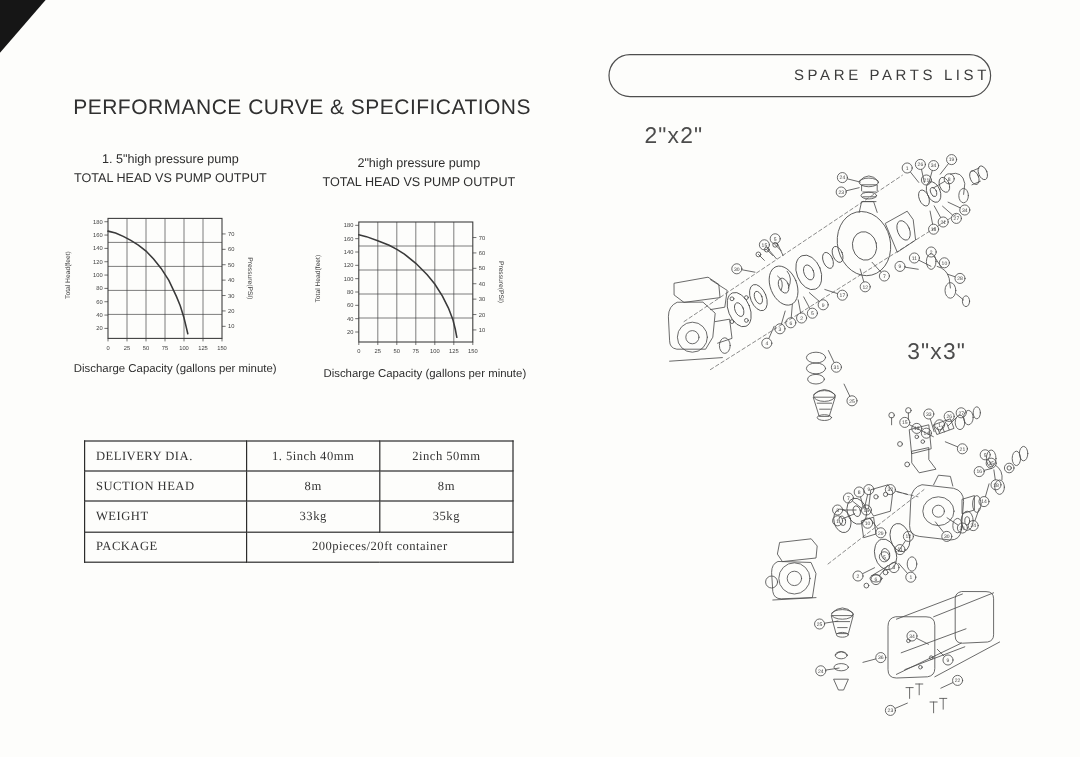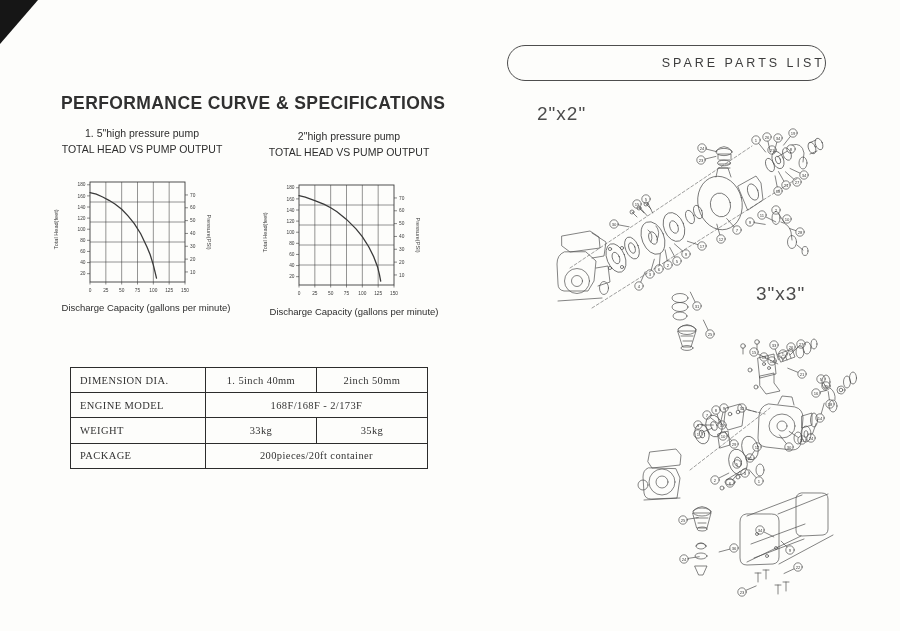--- a/index.html
+++ b/index.html
@@ -1,20 +1,20 @@
 <!DOCTYPE html>
 <html><head>
 <meta charset="utf-8">
 <style>
   html,body{margin:0;padding:0;background:#ffffff;}
   .sheet{position:relative;width:900px;height:631px;background:#fdfdfb;overflow:hidden;
          font-family:"Liberation Sans",sans-serif;color:#3a3a3a;}
   .corner-wedge{position:absolute;left:0;top:0;width:0;height:0;
          border-top:44px solid #161616;border-right:38px solid transparent;}
-  .page-title{position:absolute;left:61px;top:93px;font-size:17.5px;font-weight:bold;
+  .page-title{position:absolute;left:61px;top:79px;font-size:17.5px;font-weight:normal;
          letter-spacing:0.4px;color:#303030;margin:0;}
   .chart-sub{position:absolute;width:196px;text-align:center;font-size:10.5px;color:#2d2d2d;line-height:16px;}
   .sub0{left:44px;top:125px;}
   .sub1{left:251px;top:128px;}
   .chart-svg{position:absolute;}
   #chart0{left:42px;top:170px;}
   #chart1{left:251px;top:173px;}
   .chart-cap{position:absolute;width:196px;text-align:center;font-size:9.5px;color:#2d2d2d;}
   .cap0{left:48px;top:302px;}
   .cap1{left:256px;top:306px;}
@@ -177,27 +177,28 @@
         <text x="165" y="62" font-size="5.6" fill="#3c3c3c" text-anchor="middle" transform="rotate(90 165 62)" font-family="Liberation Sans, sans-serif">Pressure(PSI)</text>
         <path d="M48.0,22.6 L54.3,24.2 L63.8,27.6 L73.3,31.4 L79.7,34.8 L86.0,38.7 L95.5,46.4 L105.0,55.9 L111.3,63.7 L117.7,73.7 L122.7,83.7 L126.5,93.7 L128.4,101.4 L129.7,108.1 " fill="none" stroke="#3a3a3a" stroke-width="1.3" stroke-linecap="round"></path>
       </svg>
 
     <div class="chart-cap cap0">Discharge Capacity (gallons per minute)</div>
     <div class="chart-cap cap1">Discharge Capacity (gallons per minute)</div>
 
     <table class="spec">
       <tbody id="spec-body">
           <tr>
-            <td class="lbl">DIMENSION DIA.</td>
+            <td class="lbl">DELIVERY DIA.</td>
             <td class="val">1. 5inch  40mm</td>
             <td class="val">2inch  50mm</td>
           </tr>
           <tr>
-            <td class="lbl">ENGINE MODEL</td>
-            <td class="val" colspan="2">168F/168F - 2/173F</td>
+            <td class="lbl">SUCTION HEAD</td>
+            <td class="val">8m</td>
+            <td class="val">8m</td>
           </tr>
           <tr>
             <td class="lbl">WEIGHT</td>
             <td class="val">33kg</td>
             <td class="val">35kg</td>
           </tr>
           <tr>
             <td class="lbl">PACKAGE</td>
             <td class="val" colspan="2">200pieces/20ft container</td>
           </tr>

